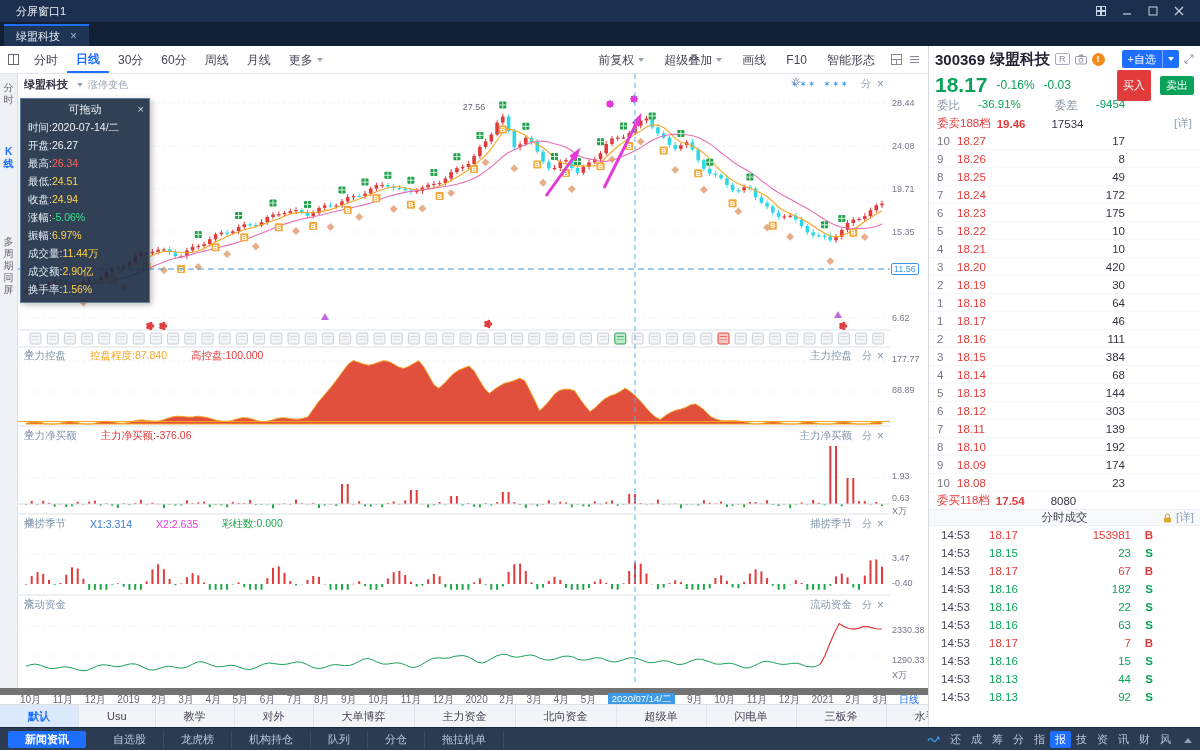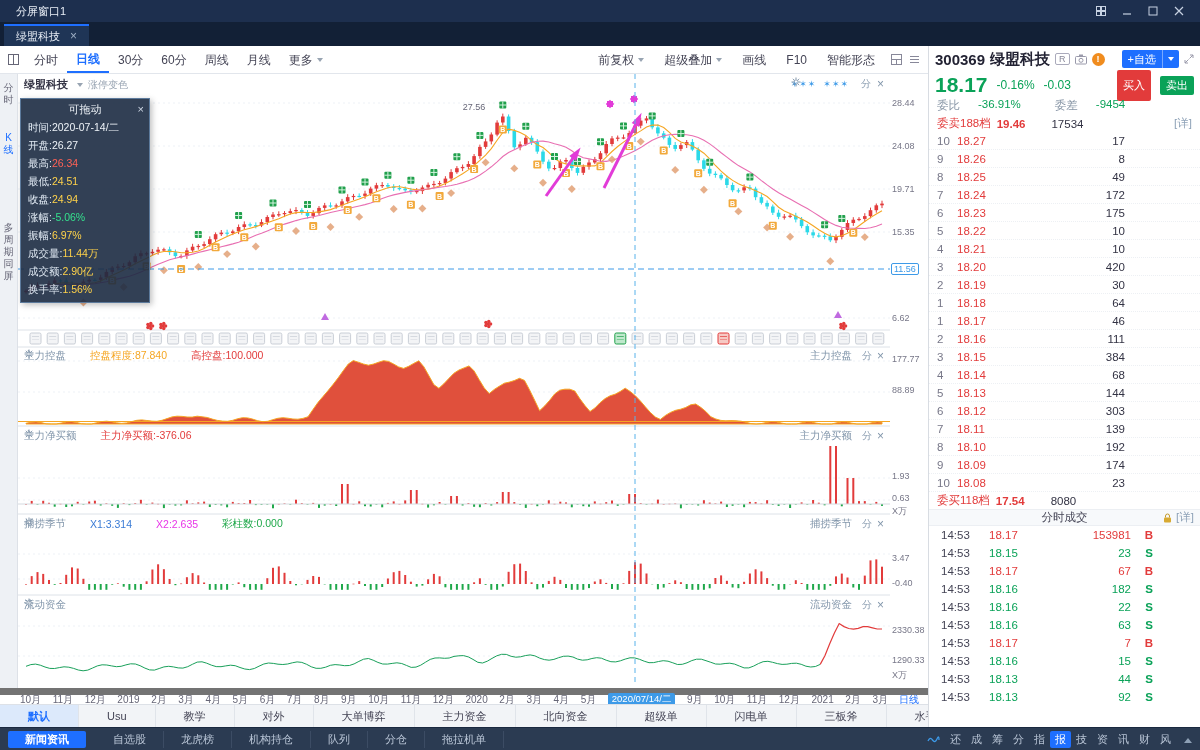--- a/index.html
+++ b/index.html
@@ -22,21 +22,21 @@
 .tb-item{padding:0 9px;height:27px;line-height:26px;color:#445;font-size:12px;cursor:pointer;display:inline-flex;align-items:center;white-space:nowrap;}
 .tb-item.active{color:#1e6fff;font-weight:bold;border-bottom:2px solid #1e6fff;}
 .tb-right{margin-left:auto;display:flex;align-items:center;gap:2px;}
 .tri-down{display:inline-block;margin-left:4px;width:0;height:0;border-left:3.5px solid transparent;border-right:3.5px solid transparent;border-top:4px solid #98a4b2;}
 .tri-down-w{display:inline-block;width:0;height:0;border-left:3px solid transparent;border-right:3px solid transparent;border-top:4px solid #fff;}
 .tri-up{display:inline-block;width:0;height:0;border-left:4px solid transparent;border-right:4px solid transparent;border-bottom:5px solid #8ea0b5;}
 
 .chart-region{height:614px;display:flex;flex:0 0 614px;}
 .rail{width:18px;background:#eef1f5;border-right:1px solid #dde1e7;display:flex;flex-direction:column;align-items:center;padding-top:8px;gap:26px;font-size:10px;color:#667;}
 .vtext{width:13px;word-break:break-all;line-height:12px;text-align:center;cursor:pointer;}
-.vtext.active{color:#1e6fff;font-weight:normal;}
+.vtext.active{color:#1e6fff;font-weight:bold;margin-top:14px;}
 .rail .vtext:nth-child(3){margin-top:40px;}
 .charts{position:relative;width:872px;height:614px;background:#fff;overflow:hidden;}
 .charts svg{position:absolute;top:0;left:0;}
 .chart-head{position:absolute;top:3px;left:6px;display:flex;align-items:center;gap:5px;z-index:3;}
 .ch-name{font-weight:bold;color:#334;font-size:11px;cursor:pointer;}
 .ch-opt{color:#98a4b2;font-size:10px;cursor:pointer;}
 .chart-head-right{position:absolute;top:3px;right:6px;display:flex;align-items:center;gap:6px;z-index:3;color:#8296ab;}
 .blue-stars{color:#3d9ae8;font-size:9px;letter-spacing:1px;cursor:pointer;}
 .pfen{color:#8296ab;font-size:10px;cursor:pointer;}
 .pclose{color:#8296ab;font-size:12px;cursor:pointer;}

